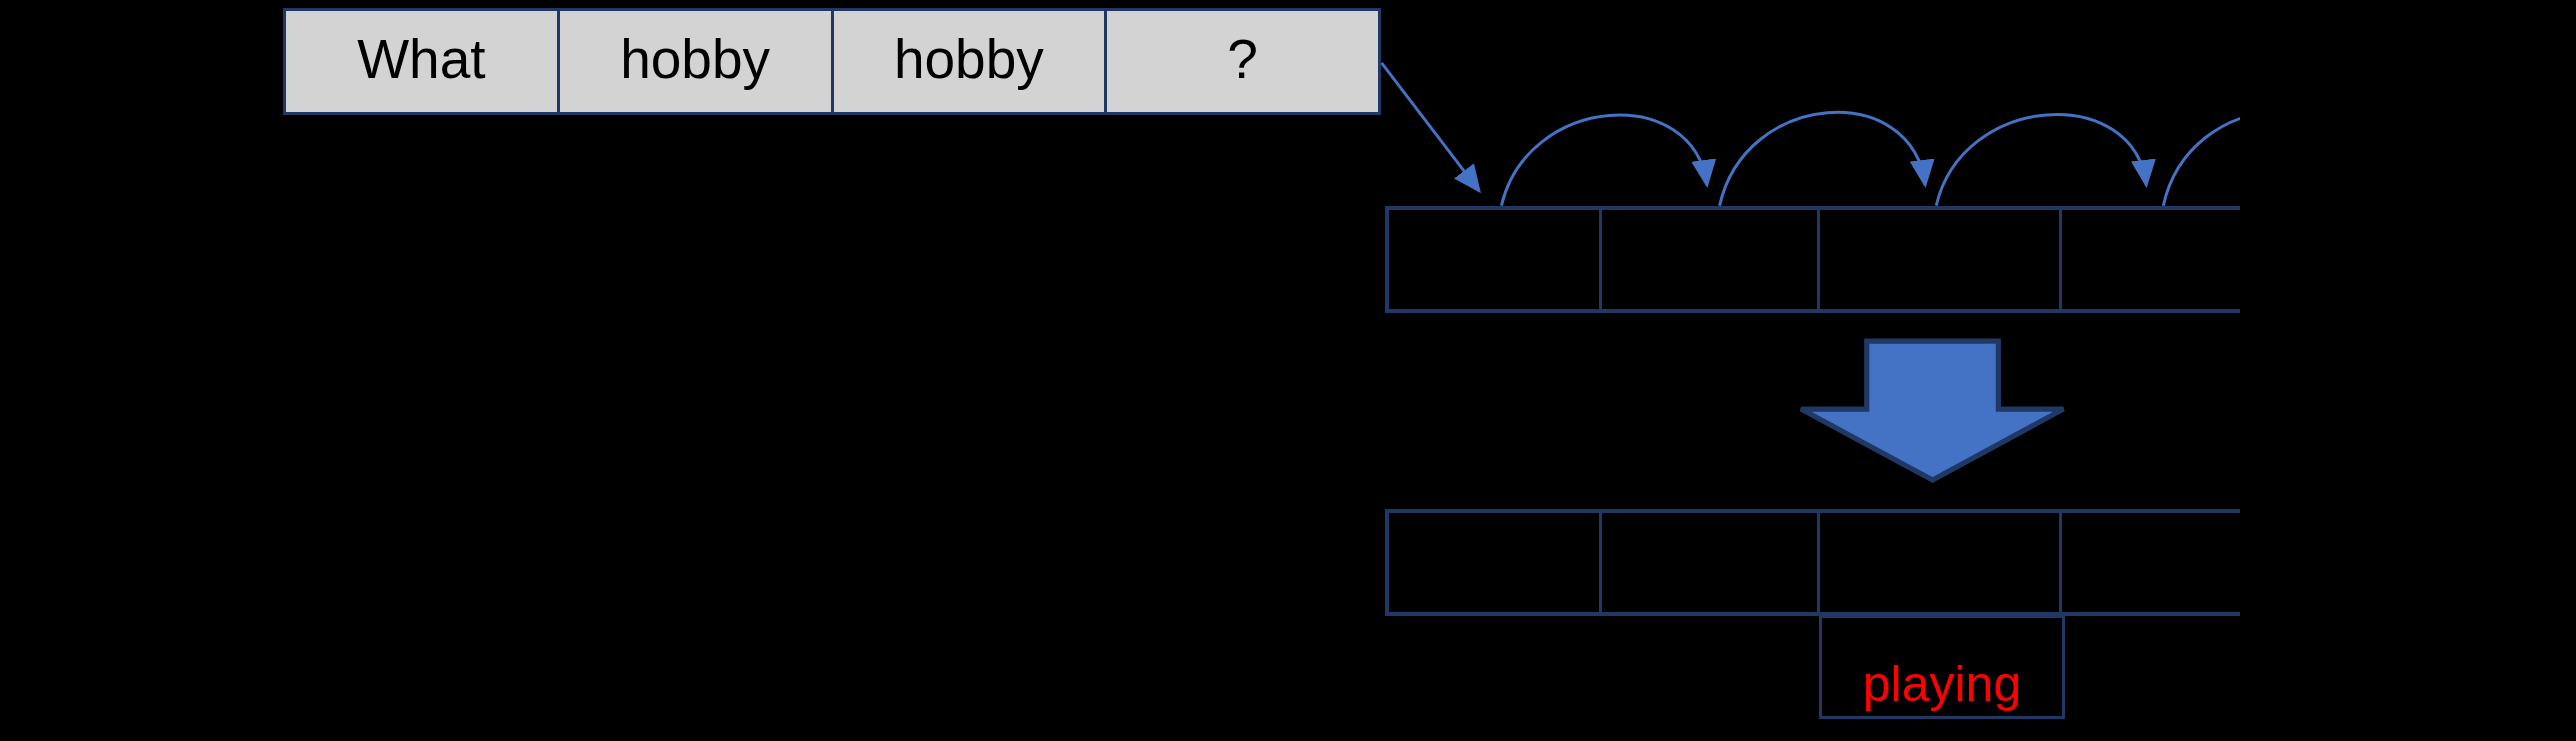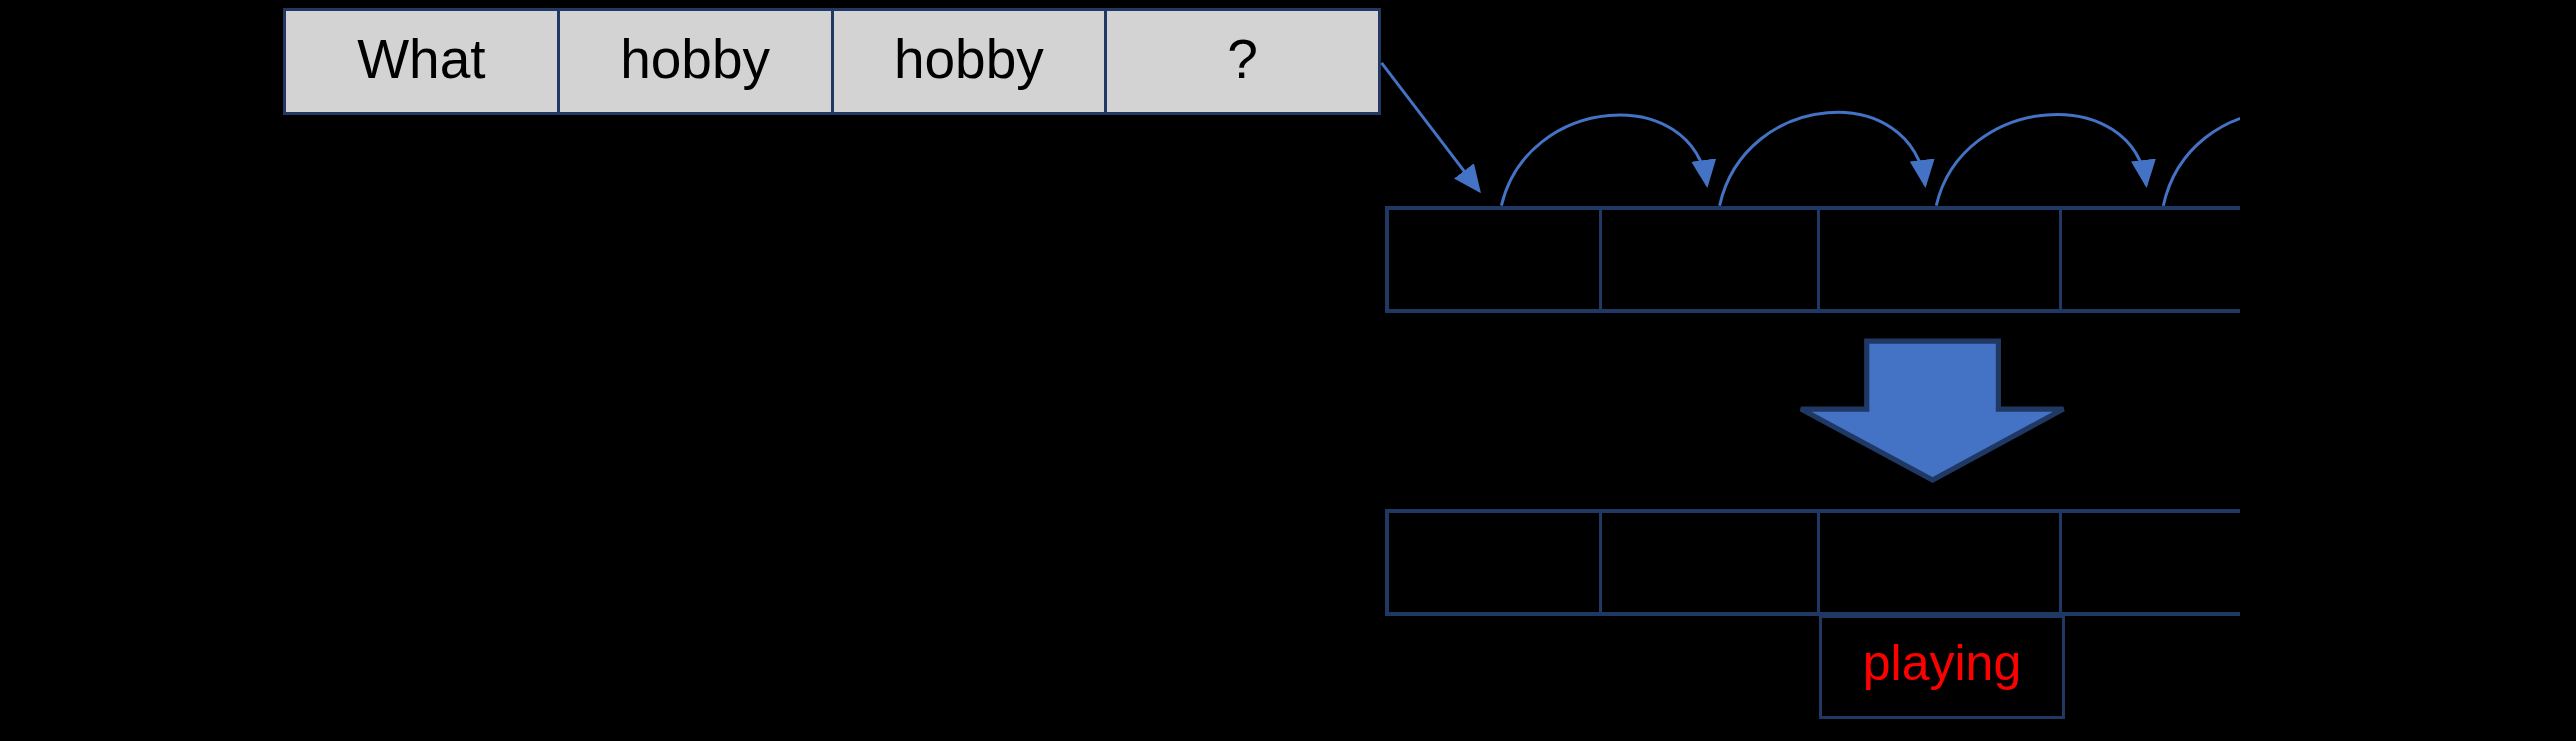--- a/index.html
+++ b/index.html
@@ -48,21 +48,21 @@
   .state-row .box-cell:nth-child(1){width:18.1%;}
   .state-row .box-cell:nth-child(2){width:18.5%;}
   .state-row .box-cell:nth-child(3){width:20.6%;}
   .state-row .box-cell:nth-child(4){width:18.8%;}
   .state-row .box-cell:nth-child(5){flex:1 1 auto;border-right:none;}
 
   
   .output-box{
     position:absolute;left:1819px;top:615px;width:246px;height:104px;
     box-sizing:border-box;border:3.7px solid var(--box-border);
-    display:flex;align-items:center;justify-content:center;
+    display:flex;align-items:flex-end;justify-content:center;
   }
   .output-box .output-label{
     color:var(--output-text);font-size:50px;line-height:1;
     padding-bottom:7.4px;
   }
 
   
   .arrows-overlay{
     position:absolute;left:0;top:0;width:2576px;height:742px;
     pointer-events:none;

